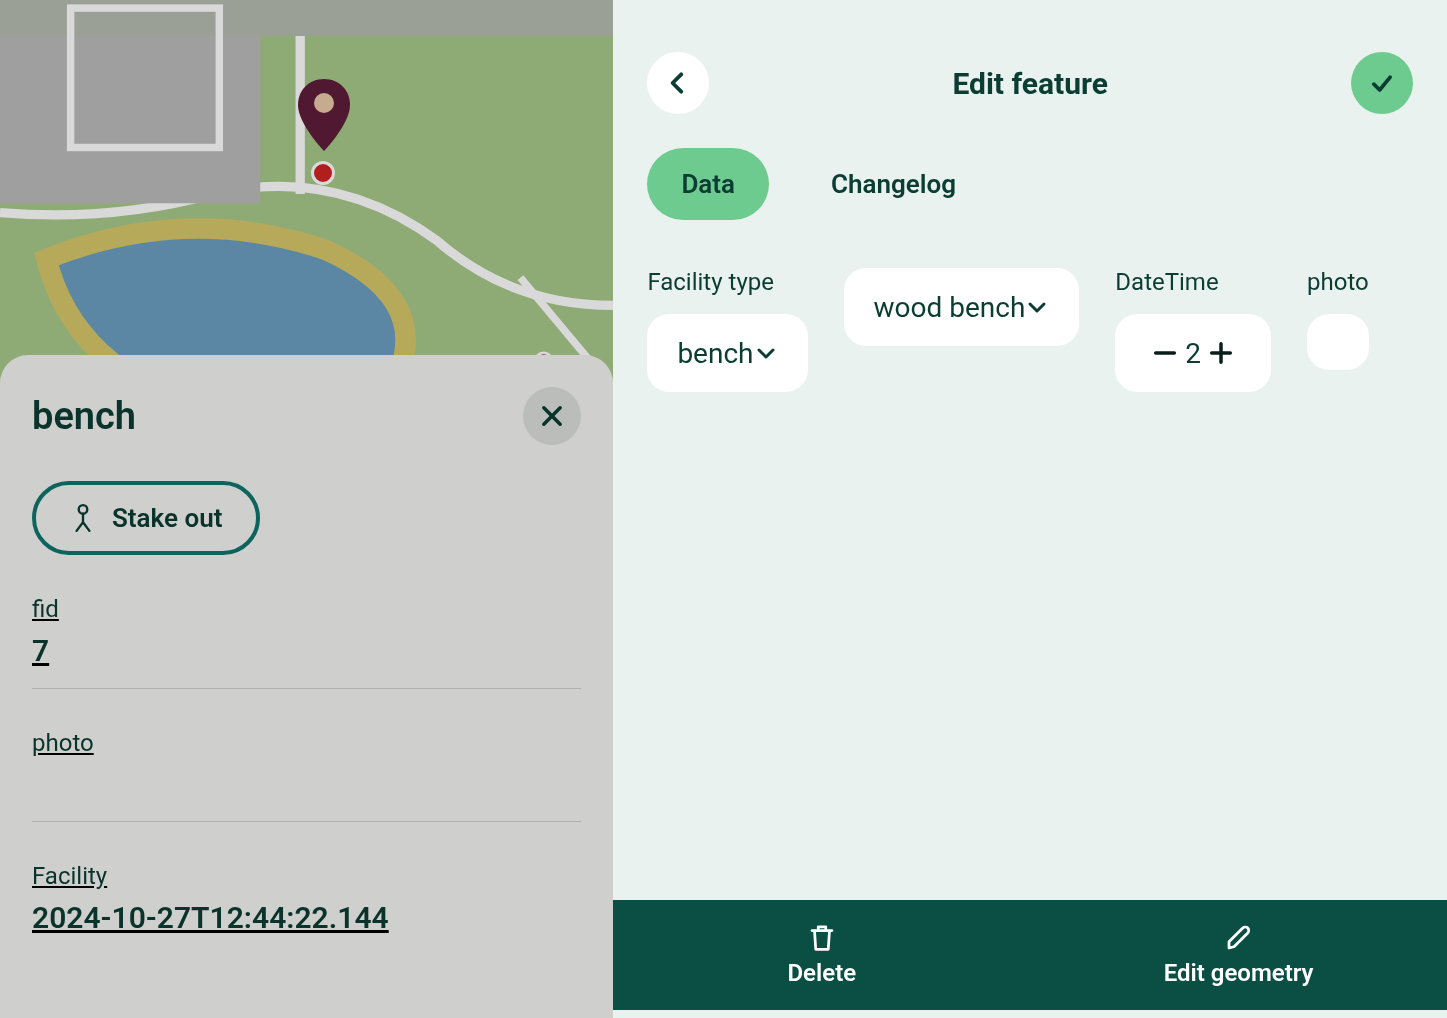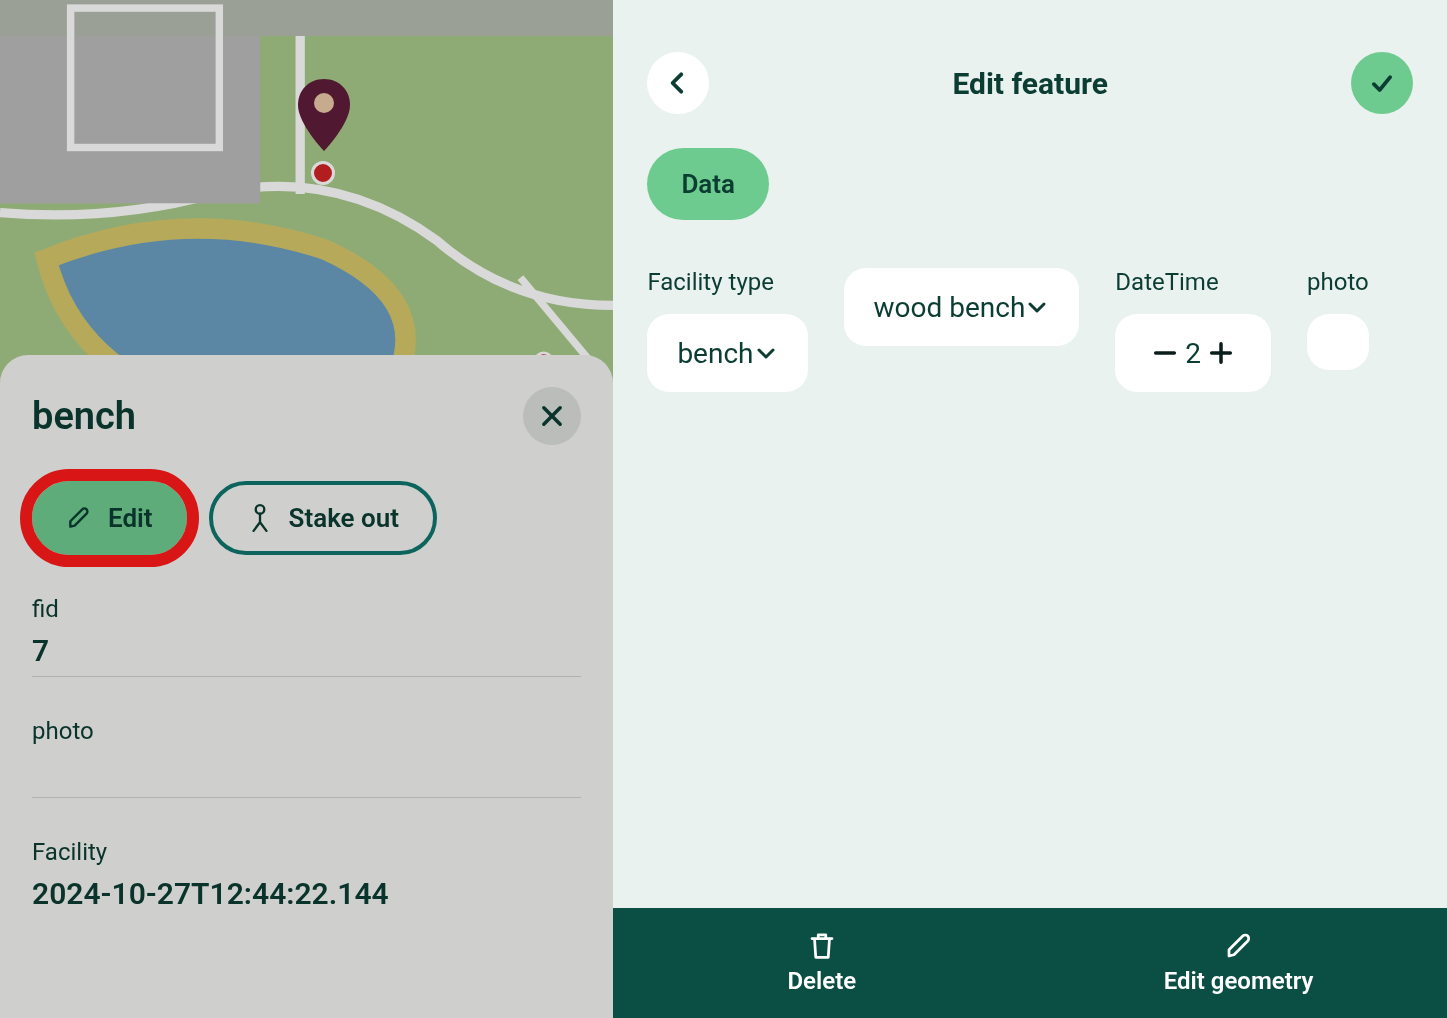--- a/index.html
+++ b/index.html
@@ -18,21 +18,21 @@
   .sheet-title { font-size: 38px; font-weight: 600; color: #0b3d33; }
   .close-btn { width: 58px; height: 58px; border-radius: 50%; background: #dcdedc; display: flex; align-items: center; justify-content: center; cursor: pointer; }
 
   .sheet-actions { display: flex; gap: 22px; margin-top: 36px; }
   .pill-btn { height: 74px; border-radius: 40px; display: inline-flex; align-items: center; gap: 16px; padding: 0 34px; font-size: 26px; font-weight: 600; cursor: pointer; }
   .edit-btn-wrap { position: relative; }
   .edit-btn { background: #6ecb8f; color: #0b3d33; }
   .edit-highlight { position: absolute; left: -12px; top: -12px; right: -12px; bottom: -12px; border: 12px solid #ff1a1a; border-radius: 60px; pointer-events: none; }
   .stake-btn { background: transparent; border: 4px solid #0f766e; color: #0b3d33; }
 
-  .field-block { margin-top: 40px; border-bottom: 1px solid #cfd1cf; padding-bottom: 8px; }
+  .field-block { margin-top: 40px; border-bottom: 1px solid #cfd1cf; padding-bottom: 20px; text-decoration: underline; }
   .field-block.no-border { border-bottom: none; }
   .field-label { font-size: 24px; color: #0b3d33; margin-bottom: 10px; }
   .field-value { font-size: 30px; font-weight: 600; color: #0b3d33; }
   .field-empty { height: 34px; }
 
   .left-overlay { position: absolute; inset: 0; background: rgba(0,0,0,0.15); pointer-events: none; }
 
   
   .right-pane { width: 897px; height: 1018px; background: #eaf2ef; position: relative; display: flex; flex-direction: column; }
   .rp-header { display: flex; align-items: center; justify-content: space-between; padding: 52px 34px 0 34px; }
@@ -46,21 +46,21 @@
 
   .form-area { padding: 48px 34px 0 34px; flex: 1; overflow: hidden; display: flex; flex-direction: row; gap: 36px; }
   .rp-label { font-size: 24px; color: #0b3d33; margin-bottom: 18px; }
   .select-field { background: #fff; border-radius: 22px; height: 78px; display: flex; align-items: center; justify-content: space-between; padding: 0 30px; cursor: pointer; }
   .select-value { font-size: 28px; color: #0b3d33; }
   .stepper-field { background: #fff; border-radius: 22px; height: 78px; display: flex; align-items: center; justify-content: space-between; padding: 0 30px; }
   .stepper-btn { width: 40px; height: 40px; display: flex; align-items: center; justify-content: center; cursor: pointer; }
   .stepper-val { font-size: 28px; color: #0b3d33; }
   .photo-field { background: #fff; border-radius: 22px; height: 56px; }
 
-  .bottom-bar { position: absolute; left: 0; right: 0; bottom: 0; height: 110px; background: #0b4f44; display: flex; }
+  .bottom-bar { position: absolute; left: 0; right: 0; bottom: 8px; height: 110px; background: #0b4f44; display: flex; }
   .bb-btn { flex: 1; display: flex; flex-direction: column; align-items: center; justify-content: center; gap: 6px; color: #fff; cursor: pointer; }
   .bb-label { font-size: 24px; font-weight: 600; }
 
   svg { display: block; }
 </style>
 </head>
 <body>
 
 <div class="left-pane">
   <div class="map-area">
@@ -90,29 +90,20 @@
     <div class="sheet-header">
       <div class="sheet-title">bench</div>
       <div class="close-btn">
         <svg width="28" height="28" viewBox="0 0 24 24">
           <path d="M5 5 L19 19 M19 5 L5 19" stroke="#0b3d33" stroke-width="3" stroke-linecap="round"></path>
         </svg>
       </div>
     </div>
 
     <div class="sheet-actions">
-      <div class="edit-btn-wrap">
-        <div class="pill-btn edit-btn">
-          <svg width="26" height="26" viewBox="0 0 24 24">
-            <path d="M4 20 L8 19 L19 8 C20 7 20 5 19 4 C18 3 16 3 15 4 L4 15 Z" fill="none" stroke="#0b3d33" stroke-width="2.2" stroke-linejoin="round"></path>
-          </svg>
-          <span>Edit</span>
-        </div>
-        <div class="edit-highlight"></div>
-      </div>
       <div class="pill-btn stake-btn">
         <svg width="26" height="30" viewBox="0 0 24 28">
           <circle cx="12" cy="6" r="4" fill="none" stroke="#0b3d33" stroke-width="2.2"></circle>
           <path d="M12 10 L12 18 M12 18 L6 26 M12 18 L18 26" fill="none" stroke="#0b3d33" stroke-width="2.2" stroke-linecap="round"></path>
         </svg>
         <span>Stake out</span>
       </div>
     </div>
 
     <div class="field-block">
@@ -142,20 +133,21 @@
     <div class="rp-title">Edit feature</div>
     <div class="confirm-btn">
       <svg width="28" height="28" viewBox="0 0 24 24">
         <path d="M5 13 L10 18 L19 7" fill="none" stroke="#0b3d33" stroke-width="3.2" stroke-linecap="round" stroke-linejoin="round"></path>
       </svg>
     </div>
   </div>
 
   <div class="tabs">
     <div class="tab active">Data</div>
+    <div class="tab">Changelog</div>
   </div>
 
   <div class="form-area">
     <div>
       <div class="rp-label">Facility type</div>
       <div class="select-field">
         <span class="select-value">bench</span>
         <svg width="24" height="24" viewBox="0 0 24 24">
           <path d="M5 9 L12 16 L19 9" fill="none" stroke="#0b3d33" stroke-width="3" stroke-linecap="round" stroke-linejoin="round"></path>
         </svg>

